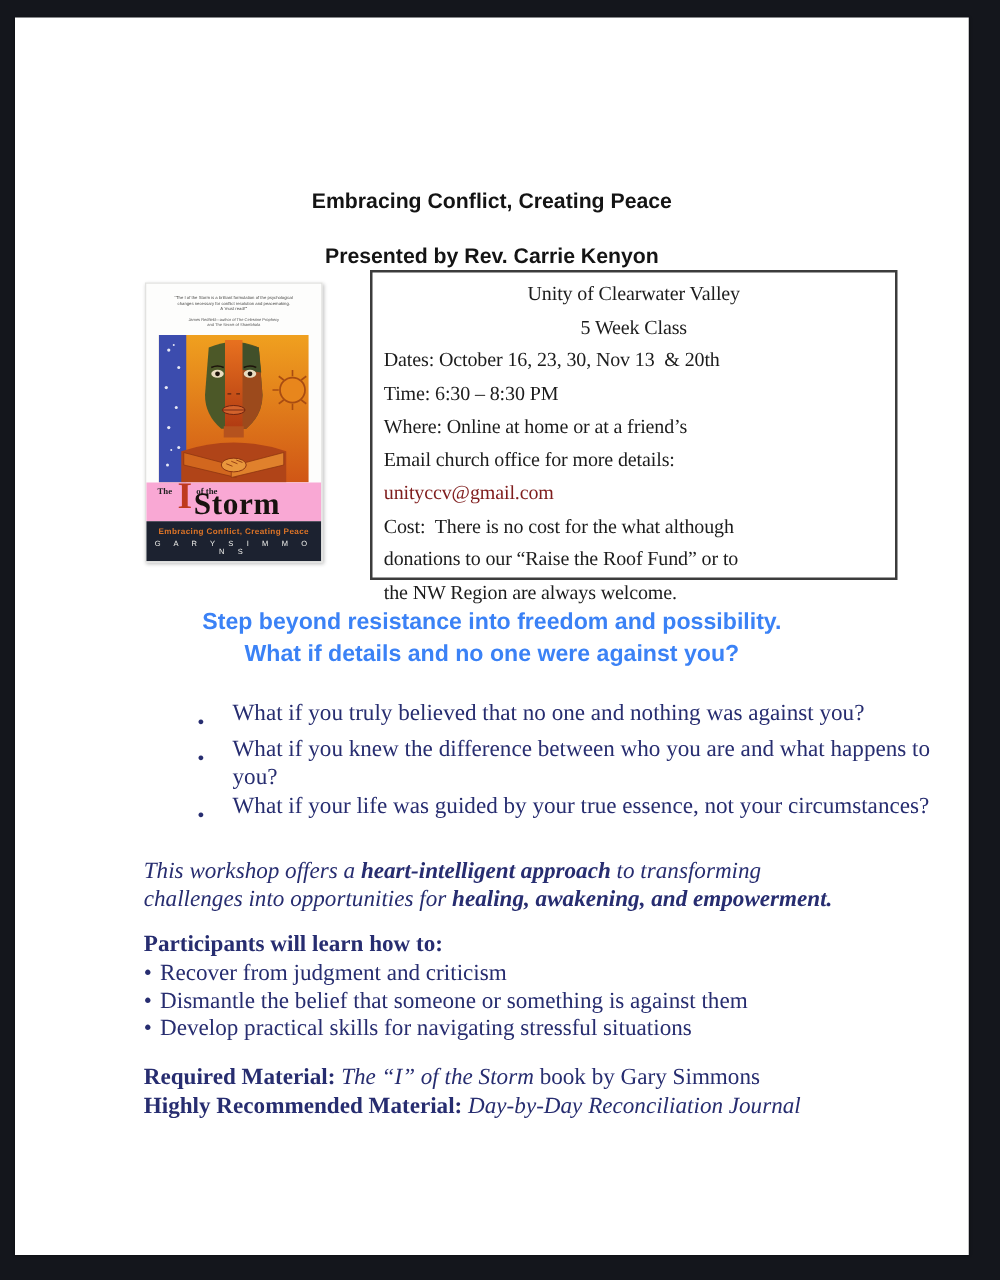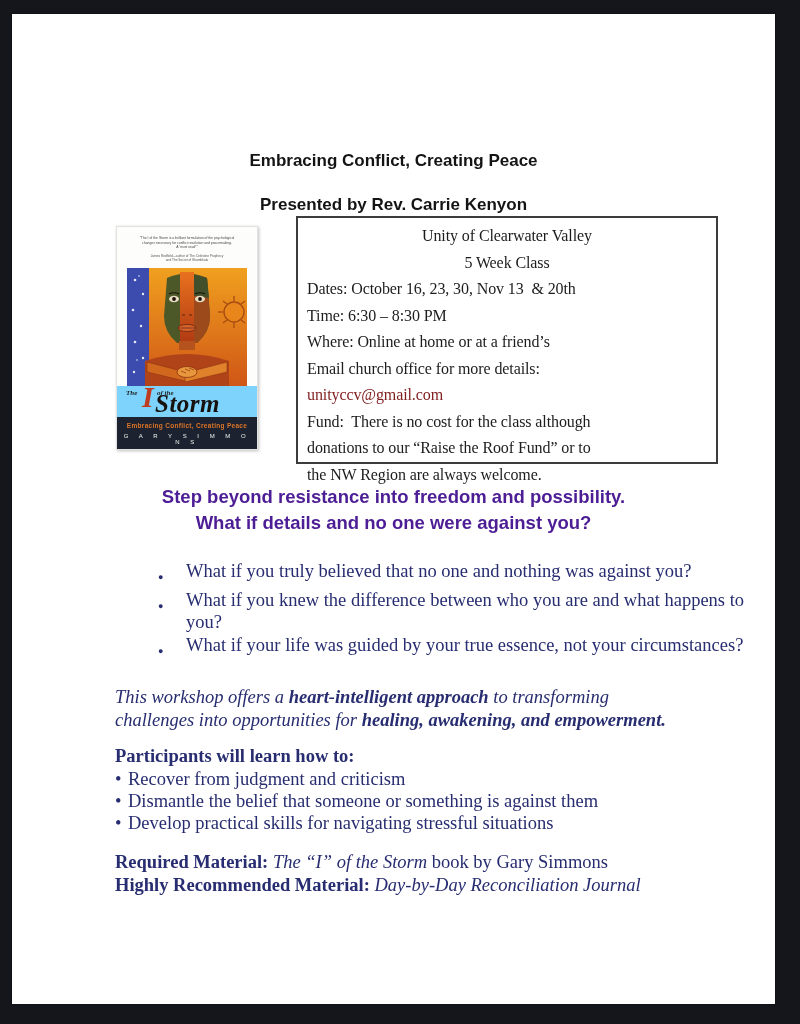--- a/index.html
+++ b/index.html
@@ -35,21 +35,21 @@
   .book{
     position:absolute;left:104px;top:212px;width:142px;height:224px;
     background:#fdfdfc;border:1px solid #e2e2e0;
     box-shadow:1px 1px 3px rgba(0,0,0,.25);
     box-sizing:border-box;overflow:hidden;
   }
   .book-quote{margin-top:9px;text-align:center;color:#4a4a48;}
   .book-quote .ql{font-size:3.4px;line-height:4.6px;font-family:"Liberation Sans",sans-serif;}
   .book-quote .qa{font-size:3.2px;line-height:4.4px;margin-top:4px;font-family:"Liberation Sans",sans-serif;color:#555;}
   .book-art{margin:5px auto 0 auto;width:120px;height:118px;display:block;}
-  .book-titleblock{position:relative;height:31px;background:#7dd3fc;font-style:italic;}
+  .book-titleblock{position:relative;height:31px;background:#f9a8d4;}
   .bt-the{position:absolute;left:9px;top:3px;font-size:7px;font-weight:bold;color:#222;}
   .bt-i{position:absolute;left:25px;top:-6px;font-size:30px;font-weight:bold;color:#bf3a1e;font-family:"Liberation Serif",serif;}
   .bt-ofthe{position:absolute;left:40px;top:3px;font-size:7px;font-weight:bold;color:#222;}
   .bt-storm{position:absolute;left:38px;top:2px;font-size:25px;font-weight:bold;color:#17120e;font-family:"Liberation Serif",serif;letter-spacing:.5px;}
   .book-bar{
     position:relative;height:32px;background:#1c2230;text-align:center;
   }
   .bar-tagline{padding-top:5px;font-size:6.5px;font-weight:bold;color:#dd7427;font-family:"Liberation Sans",sans-serif;letter-spacing:.3px;}
   .bar-author{margin-top:4px;font-size:6px;color:#f2f2ee;font-family:"Liberation Sans",sans-serif;letter-spacing:4.5px;}
 
@@ -62,21 +62,21 @@
     font-size:16px;color:#1c1c1c;line-height:26.5px;
   }
   .box-line{white-space:pre-wrap;letter-spacing:-0.1px;}
   .box-center{text-align:center;}
   .email-link{color:#7f1d1d;cursor:pointer;}
 
   
   .headline{
     position:absolute;top:470px;left:0;width:100%;text-align:center;
     font-family:"Liberation Sans",sans-serif;font-weight:bold;
-    font-size:18.5px;color:#4c1d95;line-height:26px;
+    font-size:18.5px;color:#3b82f6;line-height:26px;
   }
 
   
   .questions{position:absolute;left:146px;top:546px;width:600px;}
   .q-item{display:flex;color:#272d70;font-size:18.5px;line-height:22.5px;}
   .q-bullet{width:28px;flex:0 0 28px;font-size:13px;padding-top:3px;text-align:left;}
   .q-text{max-width:568px;}
 
   
   .workshop{position:absolute;left:103px;top:672px;width:620px;
@@ -186,21 +186,21 @@
   </div>
 
   <div class="info-box">
     <div class="box-line box-center">Unity of Clearwater Valley</div>
     <div class="box-line box-center">5 Week Class</div>
     <div class="box-line">Dates: October 16, 23, 30, Nov 13  &amp; 20th</div>
     <div class="box-line">Time: 6:30 – 8:30 PM</div>
     <div class="box-line">Where: Online at home or at a friend’s</div>
     <div class="box-line">Email church office for more details:</div>
     <div class="box-line email-link">unityccv@gmail.com</div>
-    <div class="box-line">Fund:  There is no cost for the class although</div>
+    <div class="box-line">Cost:  There is no cost for the what although</div>
     <div class="box-line">donations to our “Raise the Roof Fund” or to</div>
     <div class="box-line">the NW Region are always welcome.</div>
   </div>
 
   <div class="headline">
     <div>Step beyond resistance into freedom and possibility.</div>
     <div>What if details and no one were against you?</div>
   </div>
 
   <div class="questions">

